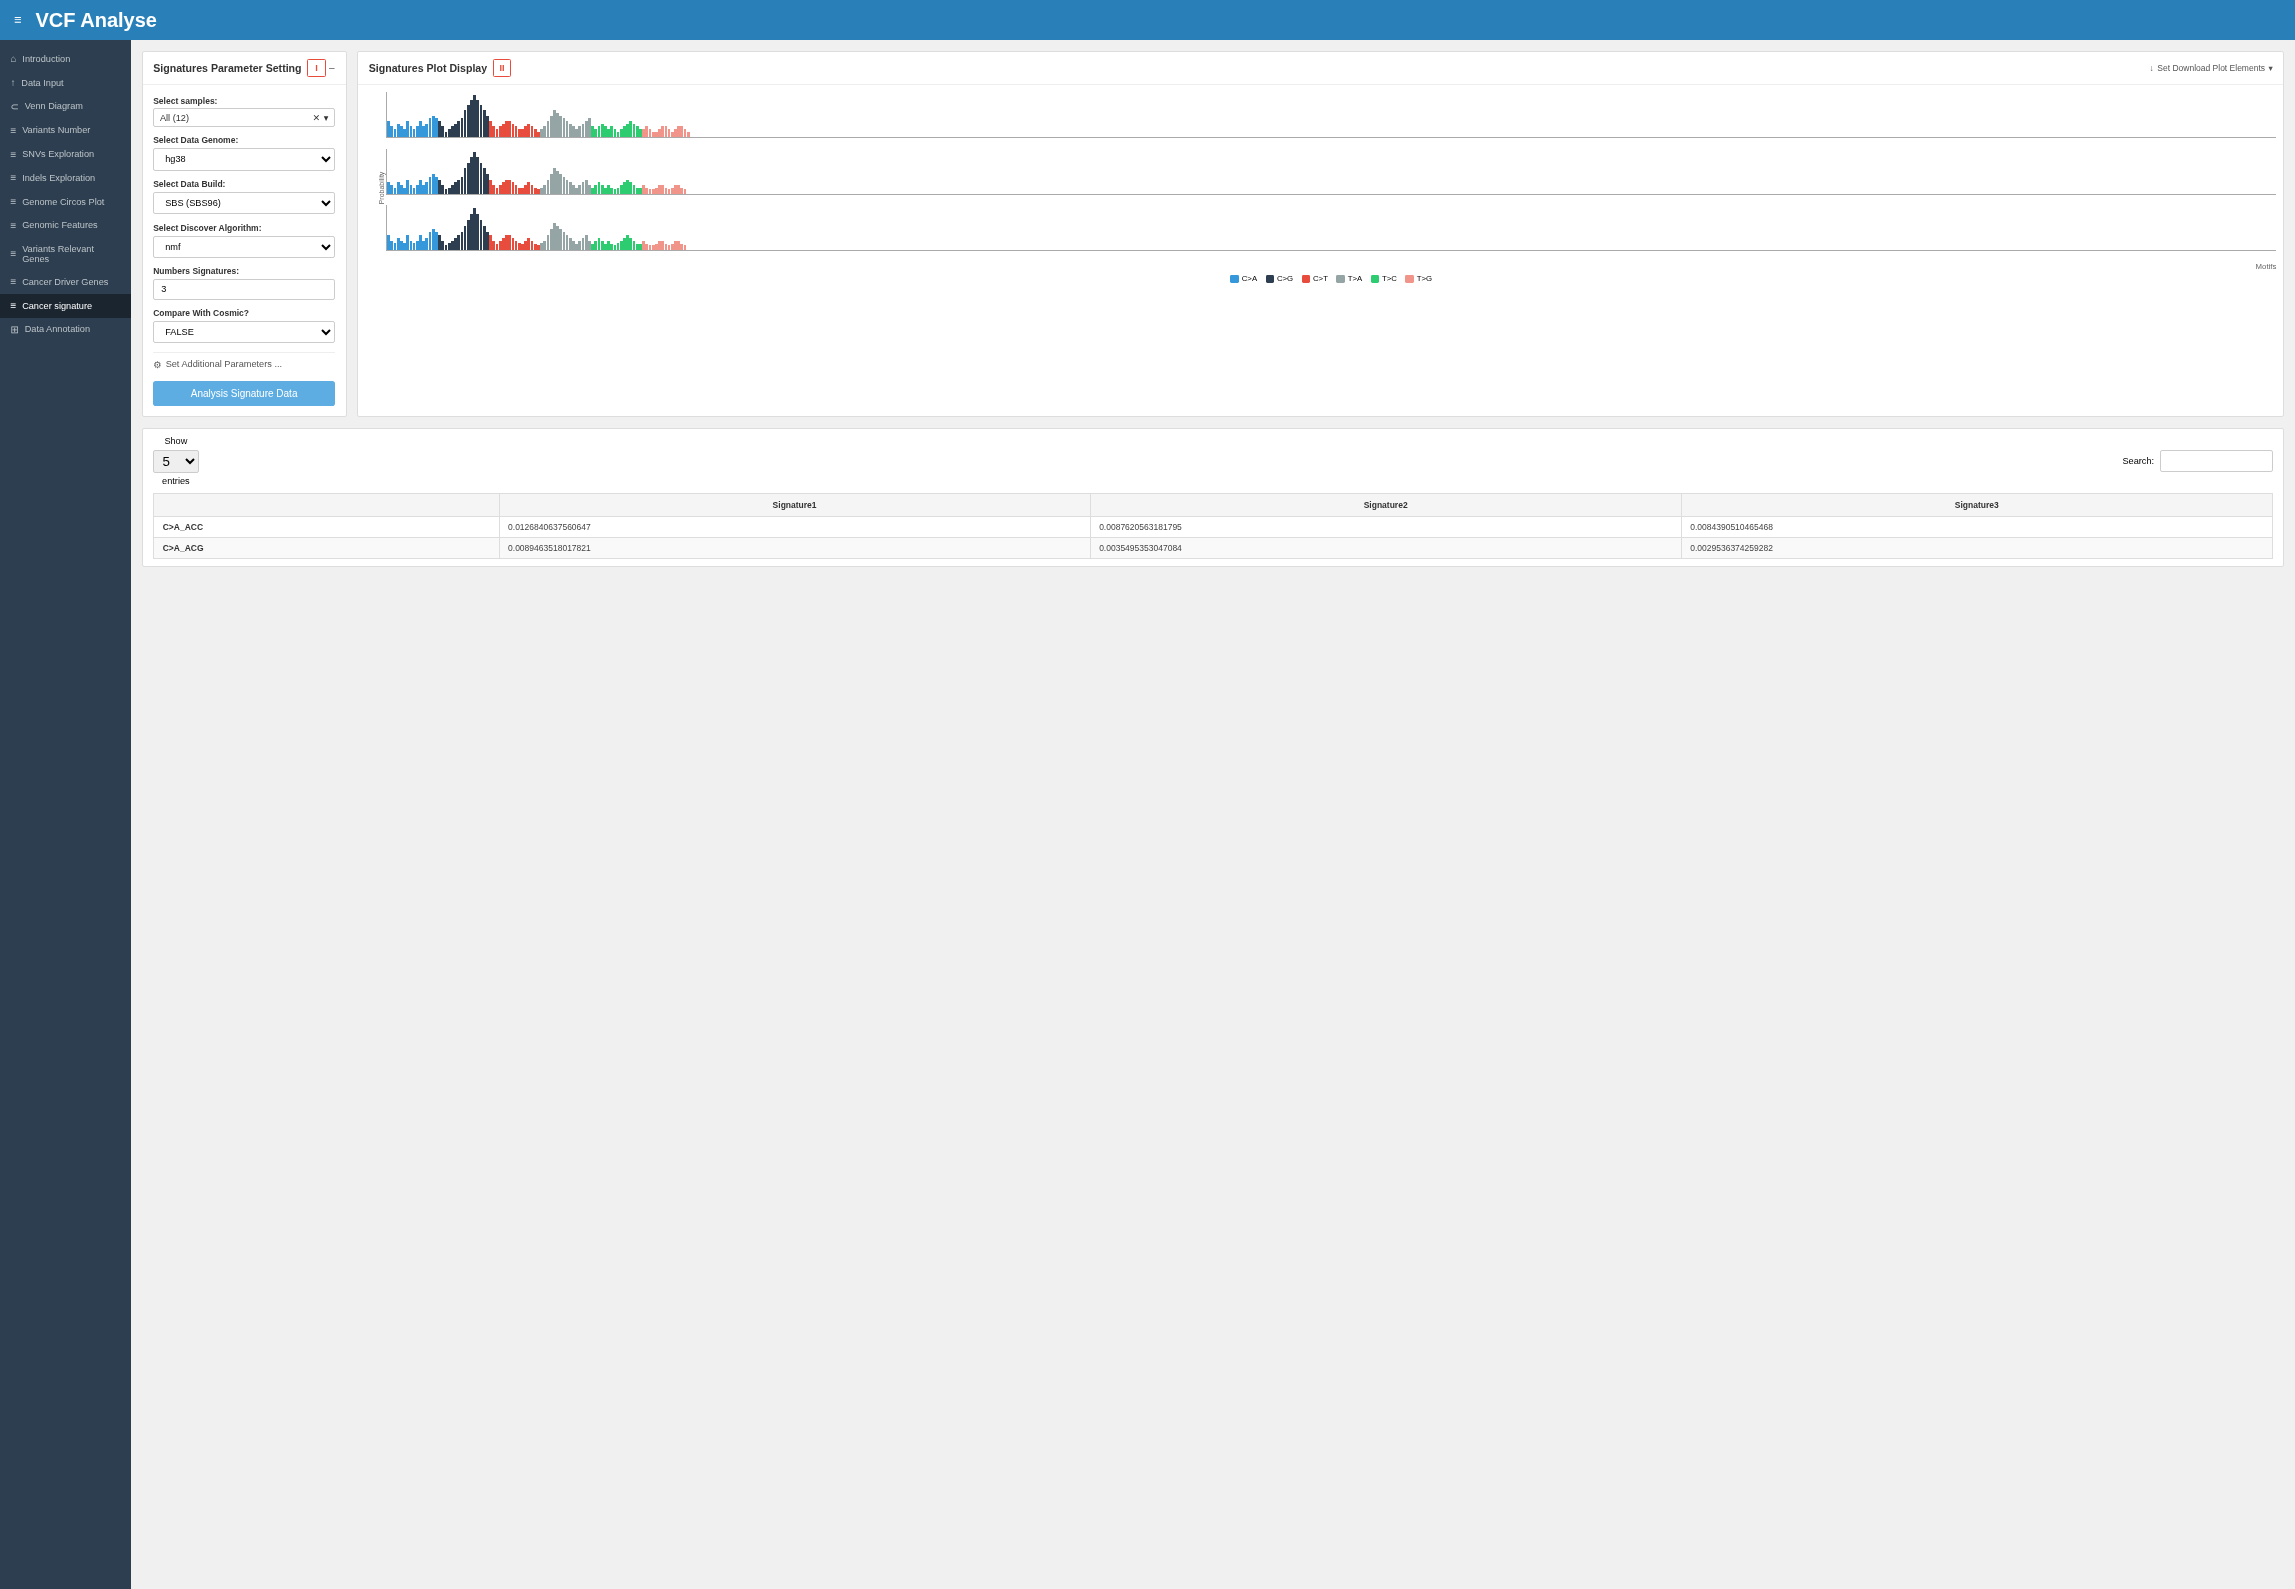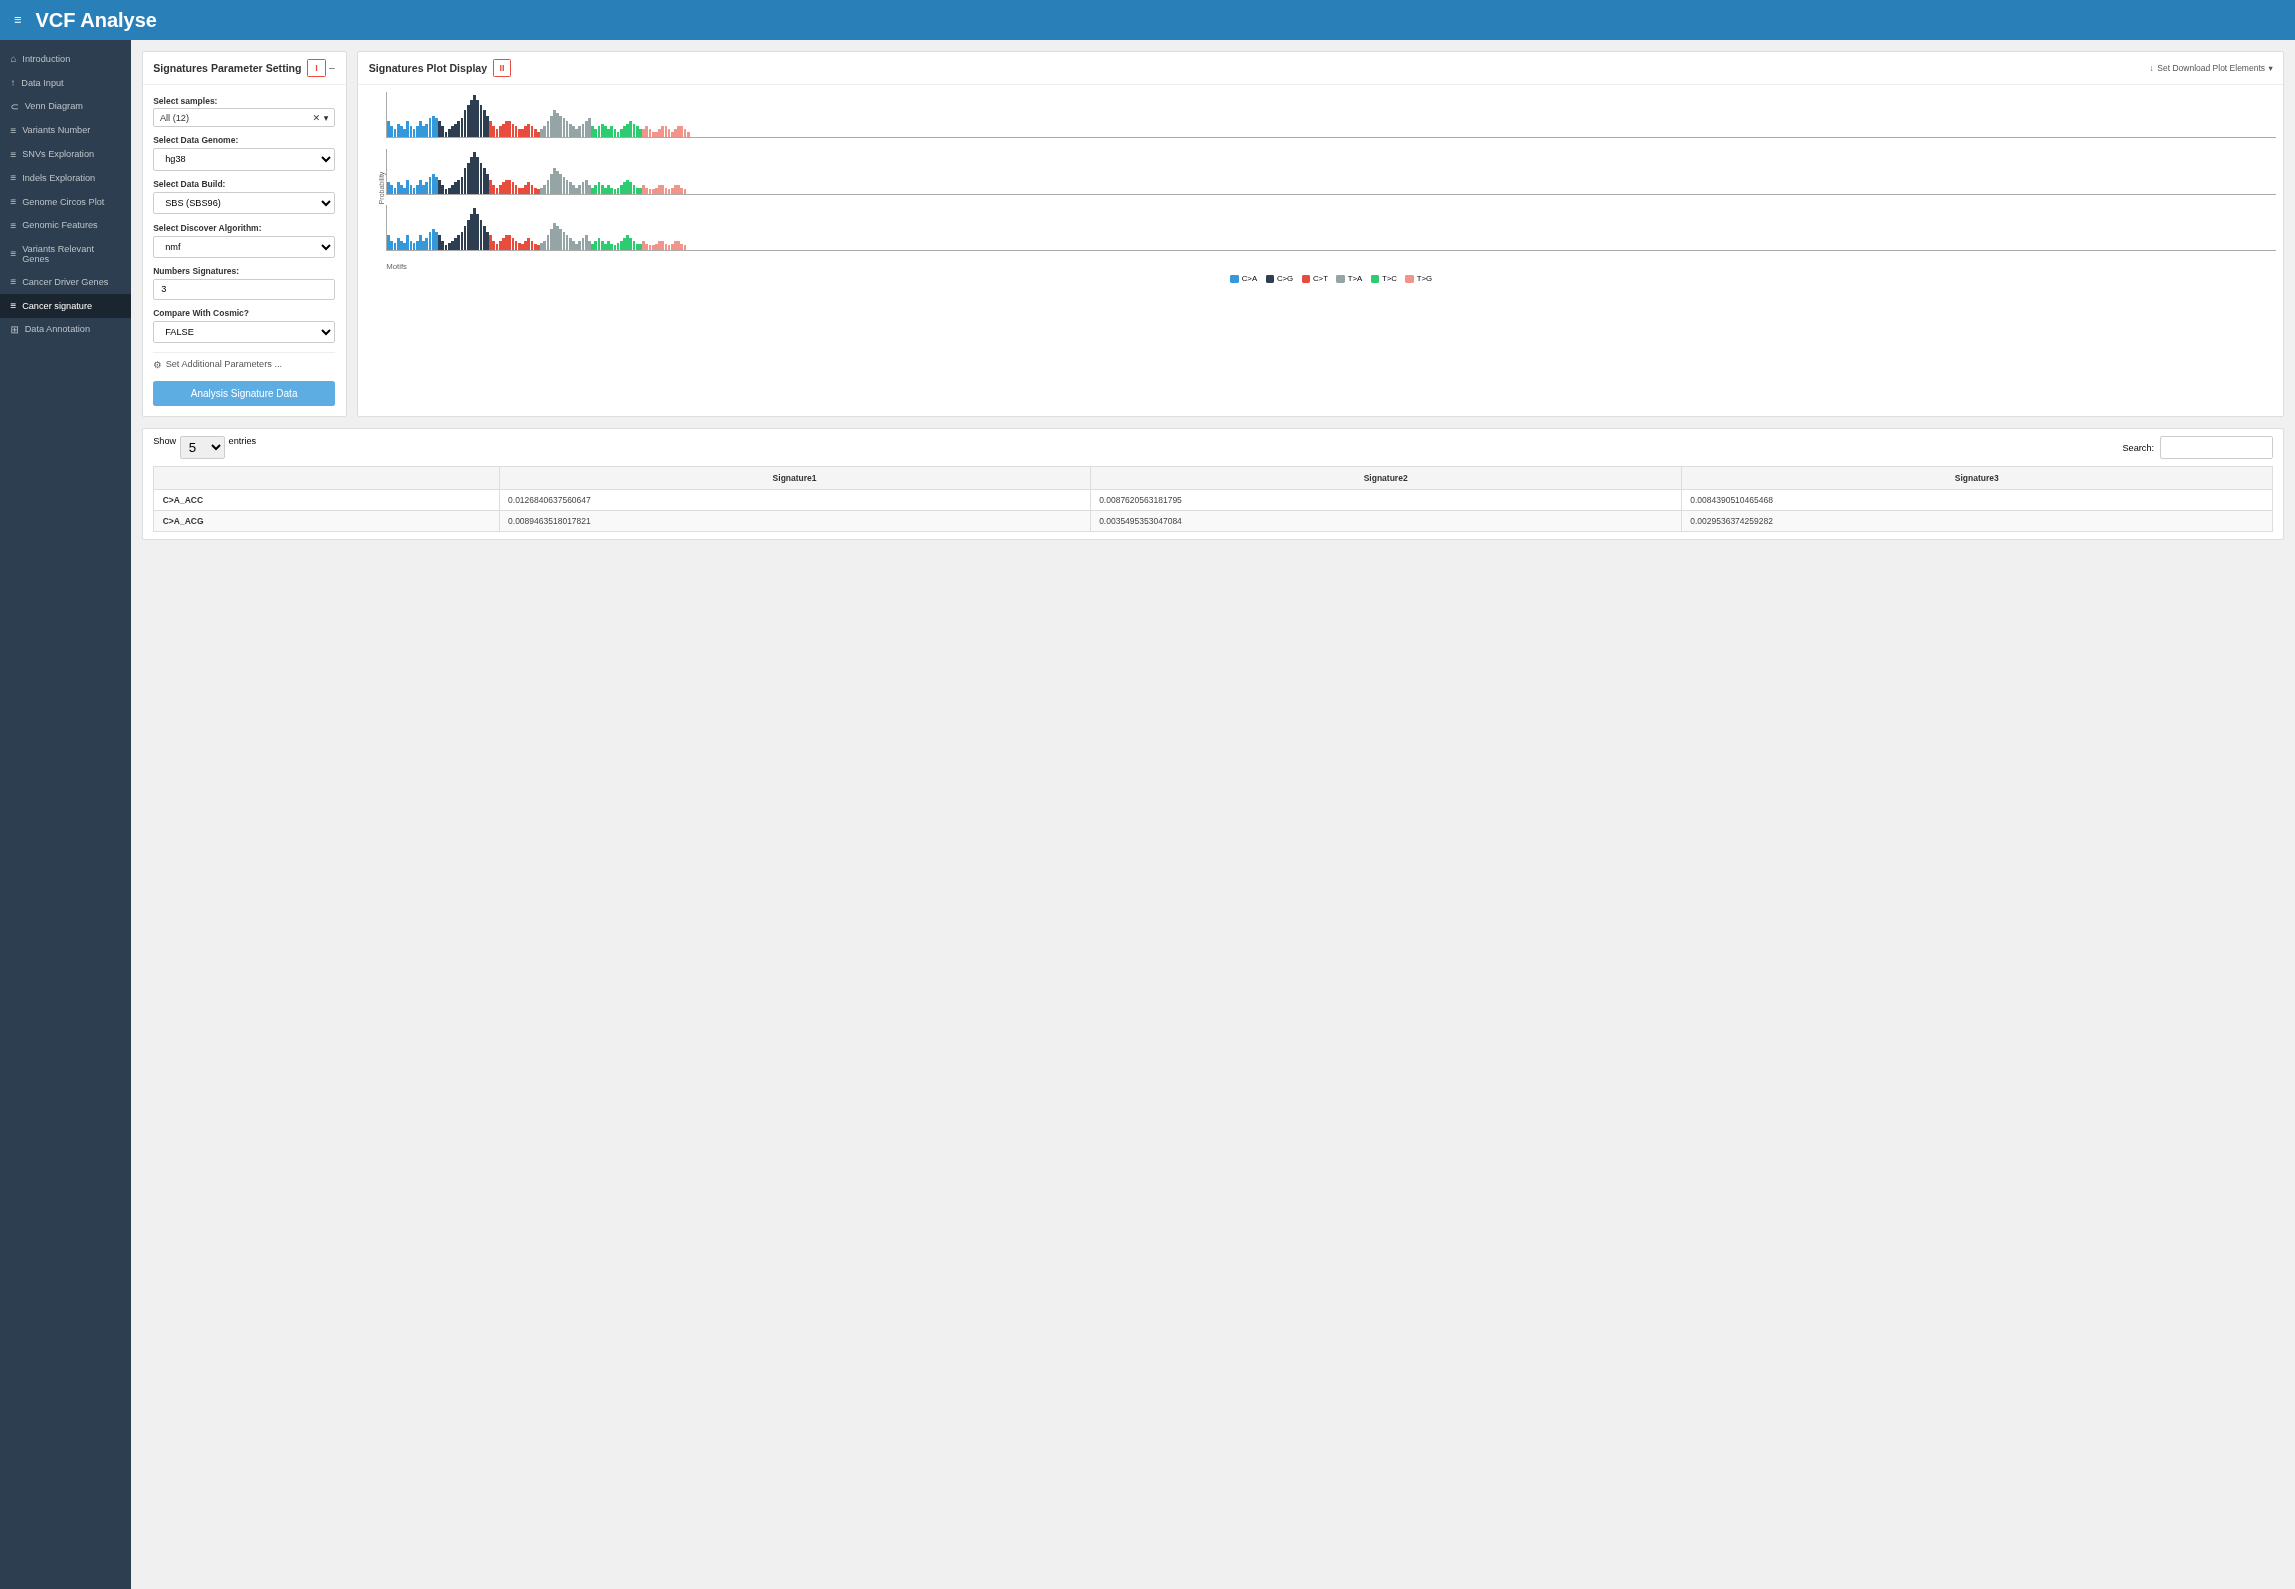--- a/index.html
+++ b/index.html
@@ -117,21 +117,21 @@
       display: flex;
       gap: 8.5px;
       flex-wrap: wrap;
       justify-content: center;
       margin-top: 3.5px;
       font-size: 7.8px;
     }
     .legend-item { display: flex; align-items: center; gap: 2.8px; }
     .legend-dot { width: 8.5px; height: 8.5px; border-radius: 1.4px; }
 
-    .motif-label { text-align: left; font-size: 7px; color: #666; margin-top: 2.1px; }
+    .motif-label { text-align: right; font-size: 7px; color: #666; margin-top: 2.1px; }
 
     
     .results-panel { }
     .results-header {
       display: flex;
       align-items: center;
       justify-content: space-between;
       padding: 7px 10.6px;
       border-bottom: 0.7px solid #eee;
     }
@@ -148,21 +148,21 @@
       cursor: pointer;
       color: #333;
     }
     .results-body { padding: 7px 10.6px; }
     .results-controls {
       display: flex;
       align-items: center;
       justify-content: space-between;
       margin-bottom: 7px;
     }
-    .show-entries { display: flex; gap: 3.5px; font-size: 9.2px; }
+    .show-entries { display: flex; align-items: center; gap: 3.5px; font-size: 9.2px; flex-direction: column; }
     .show-entries select {
       padding: 2.1px 4.2px;
       border: 0.7px solid #ccc;
       border-radius: 2.1px;
     }
     .search-group { display: flex; align-items: center; gap: 5.7px; font-size: 9.2px; }
     .search-group input {
       padding: 2.8px 5.7px;
       border: 0.7px solid #ccc;
       border-radius: 2.1px;

